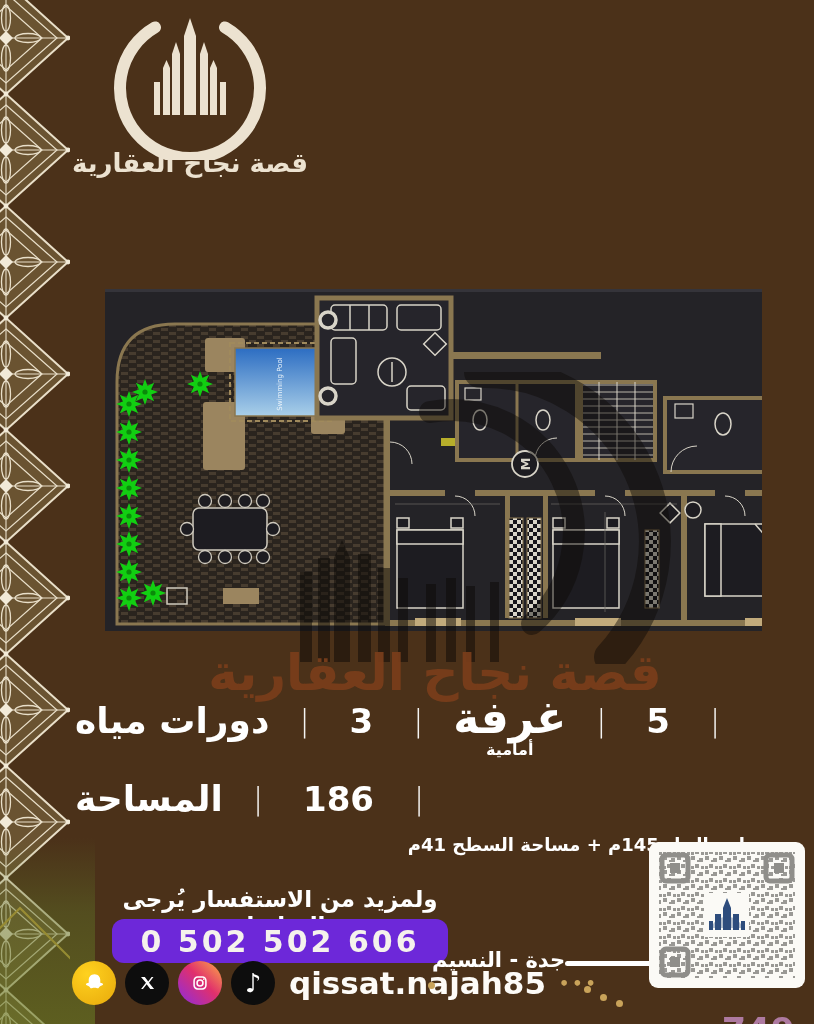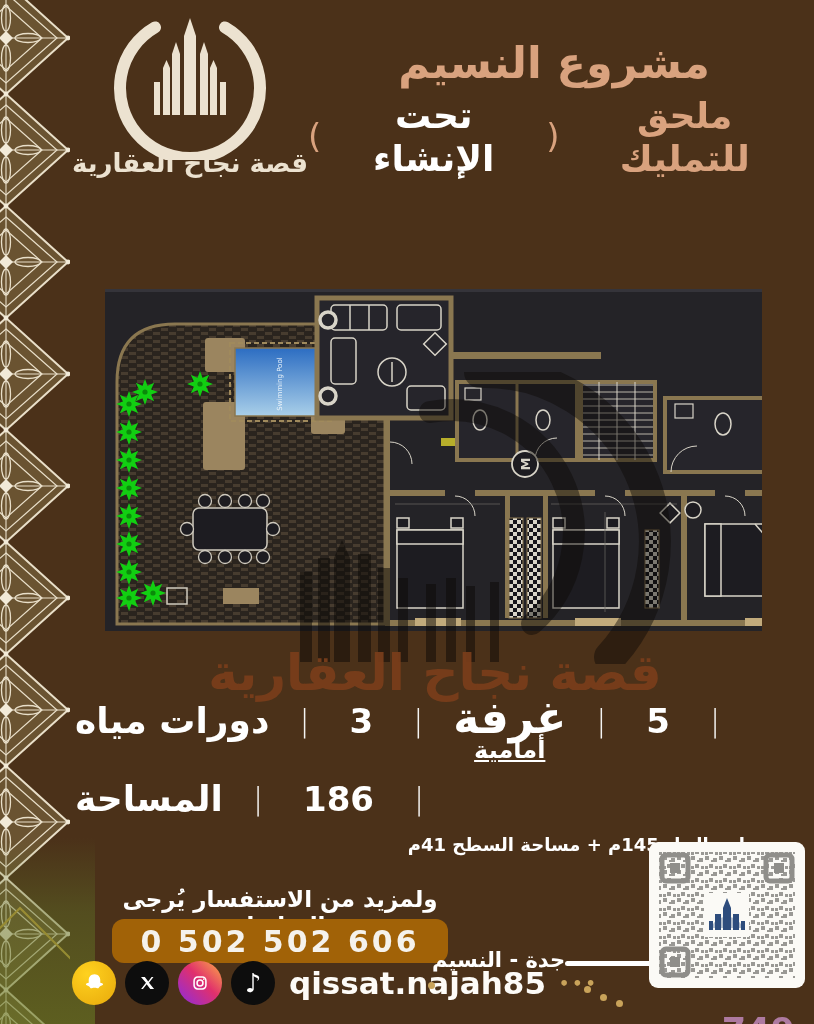--- a/index.html
+++ b/index.html
@@ -28,27 +28,27 @@
   .wm-text{left:150px;top:644px;width:570px;text-align:center;
     font-size:50px;font-weight:bold;color:#7a3e1b;opacity:.92;pointer-events:none;}
   
   .stats{left:75px;top:698px;width:700px;color:#fff;}
   .stats-row{display:flex;align-items:flex-start;gap:30px;}
   .stats-row .num{font-size:34px;font-weight:bold;line-height:46px;margin:0 10px;}
   .stats-row .lbl{font-size:36px;font-weight:bold;line-height:46px;}
   .stats-row .pipe{font-size:30px;font-weight:300;line-height:46px;opacity:.95;}
   .lbl-stack{display:flex;flex-direction:column;align-items:center;}
   .lbl-stack .main{font-size:44px;font-weight:bold;line-height:40px;}
-  .lbl-stack .sub{font-size:24px;font-weight:bold;line-height:24px;text-decoration:underline;}
+  .lbl-stack .sub{font-size:16px;font-weight:bold;line-height:24px;}
   .row2{margin-top:14px;}
   .area-note{margin-top:12px;font-size:18px;font-weight:bold;direction:rtl;}
   
   .tagline{left:95px;top:886px;width:370px;text-align:center;
     color:#fff;font-size:23px;font-weight:bold;direction:rtl;}
-  .phone-pill{left:112px;top:919px;width:336px;height:44px;background:#a16207;border-radius:12px;
+  .phone-pill{left:112px;top:919px;width:336px;height:44px;background:#6d28d9;border-radius:12px;
     display:flex;align-items:center;justify-content:center;
     color:#f5f2ec;font-size:30px;font-weight:bold;letter-spacing:3px;}
   .social-row{left:72px;top:961px;display:flex;align-items:center;gap:9px;}
   .icon-circle{width:44px;height:44px;border-radius:50%;display:flex;align-items:center;justify-content:center;flex:0 0 auto;}
   .ic-snap{background:radial-gradient(circle at 35% 30%,#ffd21f,#e8a90b);}
   .ic-x{background:#0d0d0d;}
   .ic-insta{background:linear-gradient(45deg,#8a2be2 0%,#e1306c 55%,#fcaf45 100%);}
   .ic-tiktok{background:#0d0d0d;color:#fff;font-size:26px;font-weight:bold;}
   .username{color:#fdfbf7;font-size:31px;font-weight:600;margin-left:5px;}
   .more-dots{color:#c9a35a;font-size:16px;letter-spacing:3px;font-weight:bold;margin-left:4px;}
@@ -105,29 +105,20 @@
         <polygon points="86.5,50 90,58 90,105 83,105 83,58"></polygon>
         <rect x="74" y="72" width="6" height="33"></rect>
         <polygon points="124,32 120,44 120,105 128,105 128,44"></polygon>
         <polygon points="133.5,50 130,58 130,105 137,105 137,58"></polygon>
         <rect x="140" y="72" width="6" height="33"></rect>
       </g>
     </svg>
     <div class="logo-text">قصة نجاح العقارية</div>
   </div>
 
-  <div class="abs title-block">
-    <div class="title-line1">مشروع النسيم</div>
-    <div class="title-line2">
-      <span class="paren">(</span>
-        <span class="status">تحت الإنشاء</span>
-        <span class="paren">)</span>
-      <span>ملحق للتمليك</span>
-    </div>
-  </div>
 
   <div class="abs plan-wrap">
     <svg width="657" height="336" viewBox="0 0 657 336">
       <defs>
         <pattern id="brickPat" width="16" height="8" patternUnits="userSpaceOnUse">
           <rect width="16" height="8" fill="#2a241e"></rect>
           <rect x="0" y="0" width="7" height="3" fill="#4d4133" opacity=".85"></rect>
           <rect x="8" y="4" width="7" height="3" fill="#4d4133" opacity=".85"></rect>
         </pattern>
         <pattern id="checkerPat" width="8" height="8" patternUnits="userSpaceOnUse">

